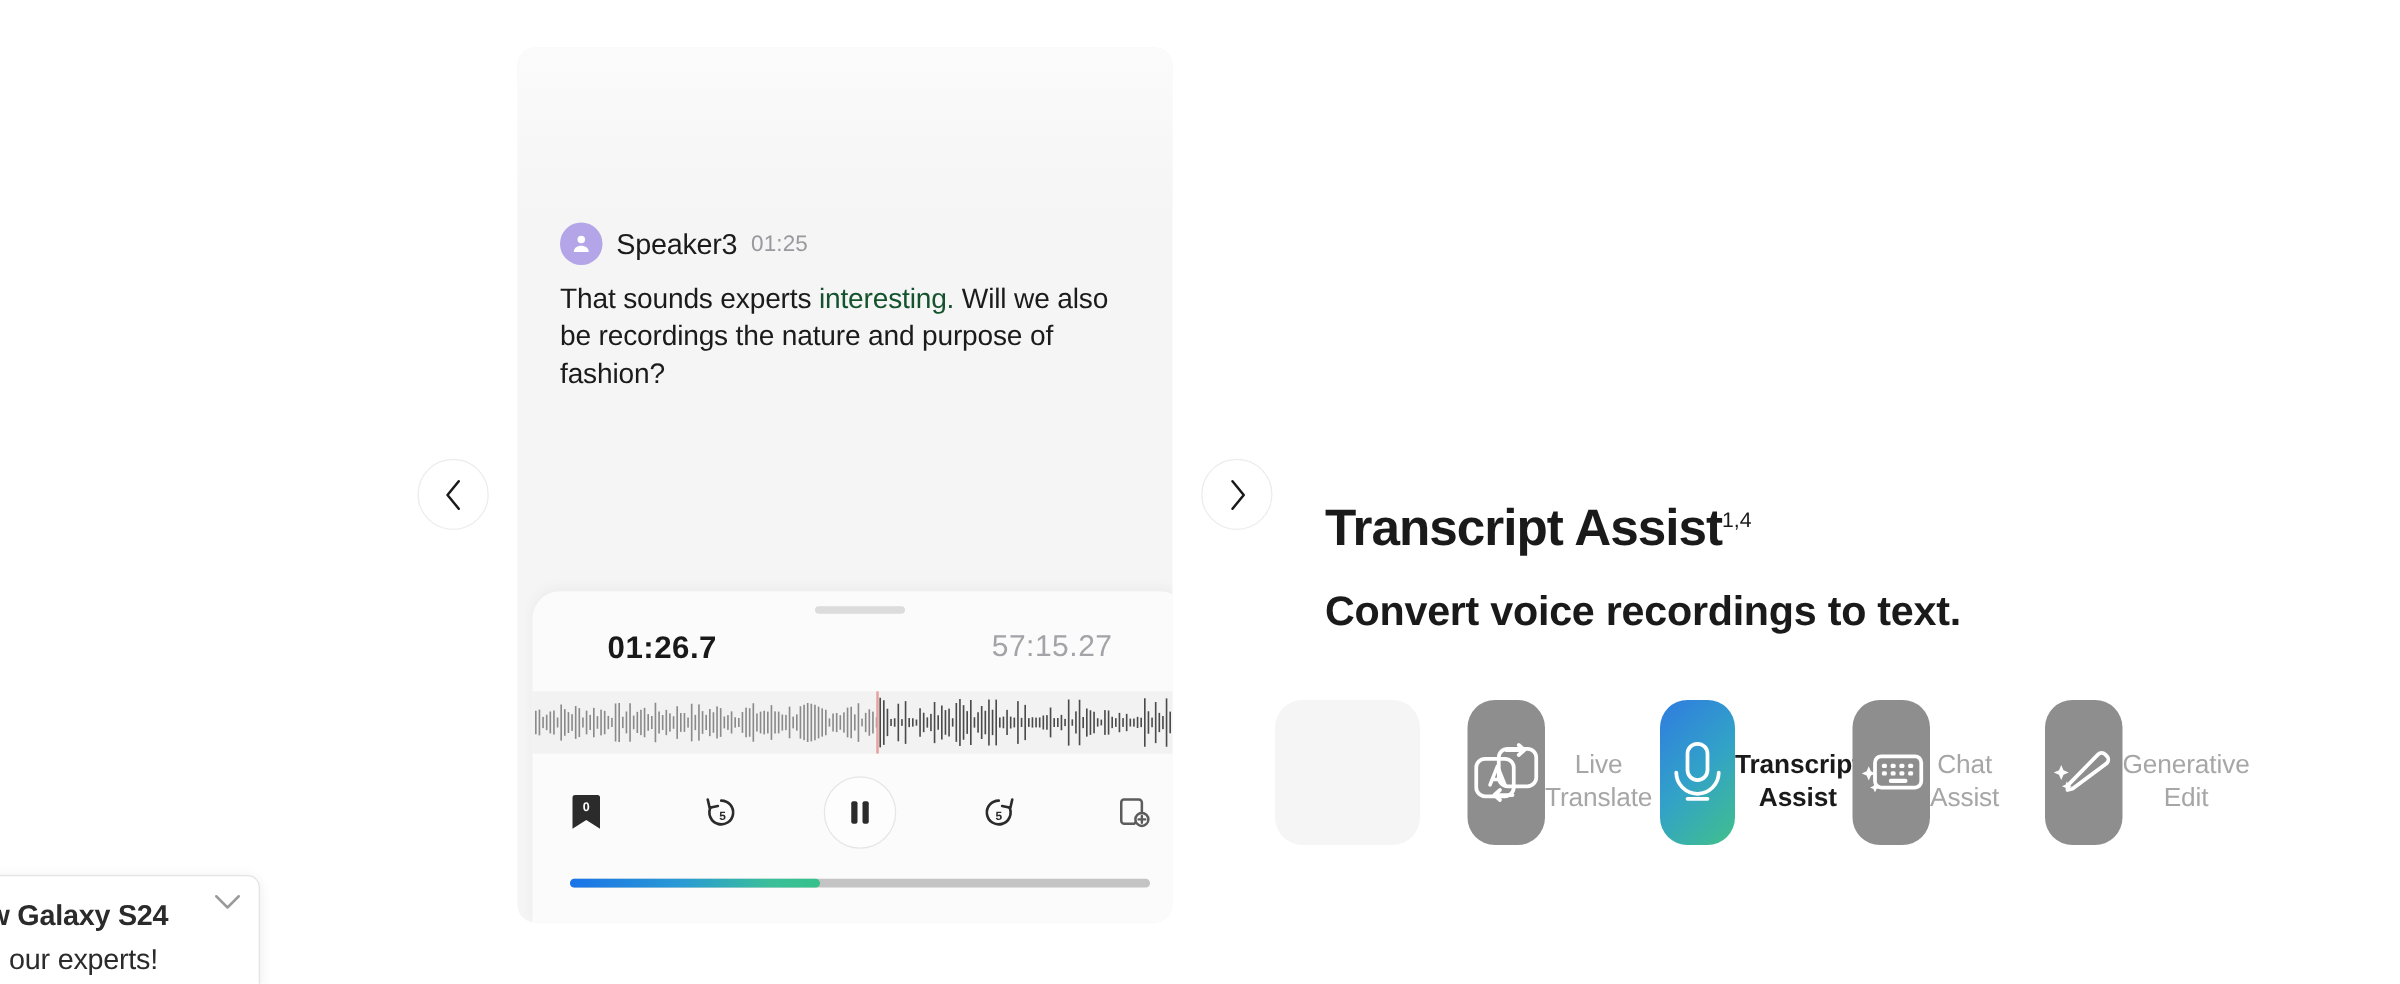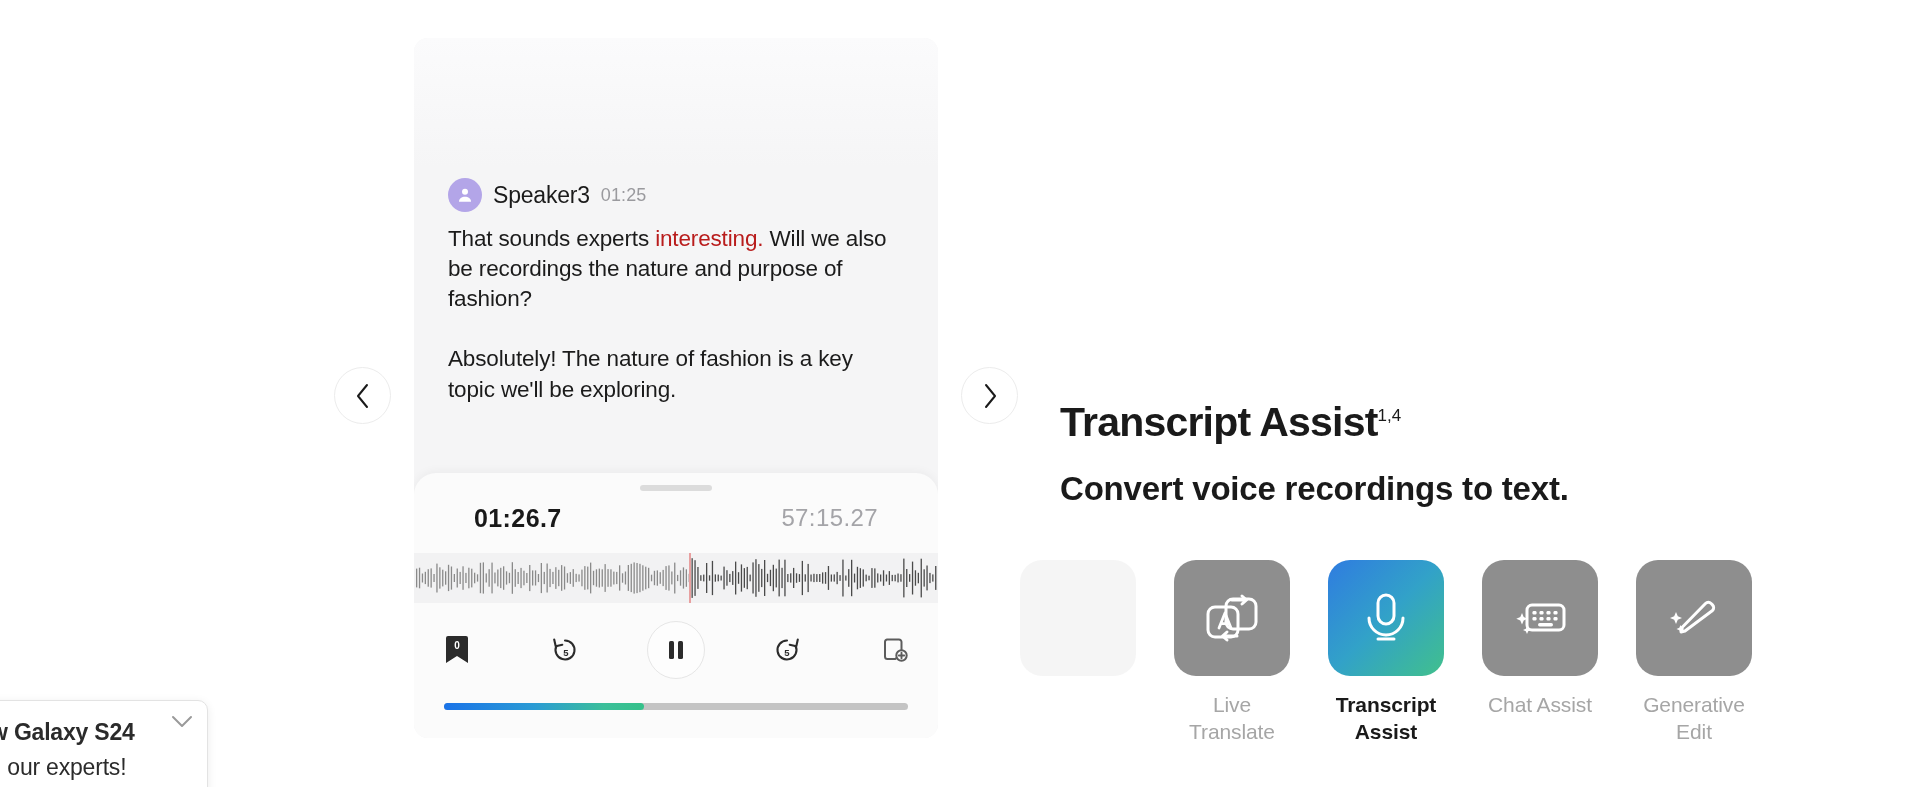--- a/index.html
+++ b/index.html
@@ -35,25 +35,25 @@
   }
   .avatar svg { width: 20px; height: 20px; display:block; }
   .spk-name {
     font-size: 23px; font-weight: 500; color: #1b1b1b; letter-spacing: -0.2px;
   }
   .spk-time { font-size: 18px; color: #9a9a9e; letter-spacing: 0.1px; }
   .u-body {
     font-size: 22.5px; line-height: 1.34; color: #1b1b1b; letter-spacing: -0.15px;
     max-width: 460px;
   }
-  .hl { color: #b91c1c; }
+  .hl { color: #14532d; }
 
   
   .player {
-    position: absolute; left: 0; bottom: 0; width: 100%; height: 265px;
+    position: absolute; left: 12px; bottom: 0; width: 100%; height: 265px;
     background: #fbfbfb;
     border-radius: 22px 22px 0 0;
     box-shadow: 0 -2px 10px rgba(0,0,0,0.045);
     text-decoration: underline;
   }
   .grabber {
     position:absolute; left:50%; transform:translateX(-50%); top: 12px;
     width: 72px; height: 6px; border-radius: 3px; background: #dcdcdc;
   }
   .times {
@@ -118,21 +118,21 @@
   .info-title sup { font-size: 17px; font-weight: 400; vertical-align: super; letter-spacing: 0; }
   .info-sub {
     margin-top: 25px;
     font-size: 33px; font-weight: 700; color: #1a1a1a; letter-spacing: -0.2px;
   }
 
   .tiles {
     position:absolute; left: 1020px; top: 560px;
     display:flex; align-items:flex-start; gap: 38px;
   }
-  .tile { width: 116px; display:flex; flex-direction:column; align-items:center; cursor:pointer; }
+  .tile { width: 116px; display:flex; flex-direction:row; align-items:center; cursor:pointer; }
   .tile-icon {
     width: 116px; height: 116px; border-radius: 22px;
     background: #8e8e8e;
     display:flex; align-items:center; justify-content:center;
   }
   .tile.active .tile-icon {
     background: linear-gradient(135deg, #2f7ce0 0%, #32a2c8 50%, #41c08c 100%);
   }
   .tile.edge { opacity: 0.18; }
   .tile.edge .tile-icon { background: #c9c9c9; }
@@ -175,21 +175,20 @@
                 <path d="M4.8 20c0-4 3.4-6 7.2-6s7.2 2 7.2 6z"></path>
               </svg>
           </div>
           <div class="spk-name">Speaker3</div>
           <div class="spk-time">01:25</div>
         </div>
         <div class="u-body"><span>That sounds experts </span><span class="hl">interesting.</span><span> Will we also be recordings the nature and purpose of fashion?</span></div>
       </div>
 
       <div class="utterance">
-        <div class="u-body">Absolutely! The nature of fashion is a key topic we'll be exploring.</div>
       </div>
 
     </div>
 
     <div class="player">
       <div class="grabber"></div>
 
       <div class="times">
         <div class="t-cur">01:26.7</div>
         <div class="t-tot">57:15.27</div>

